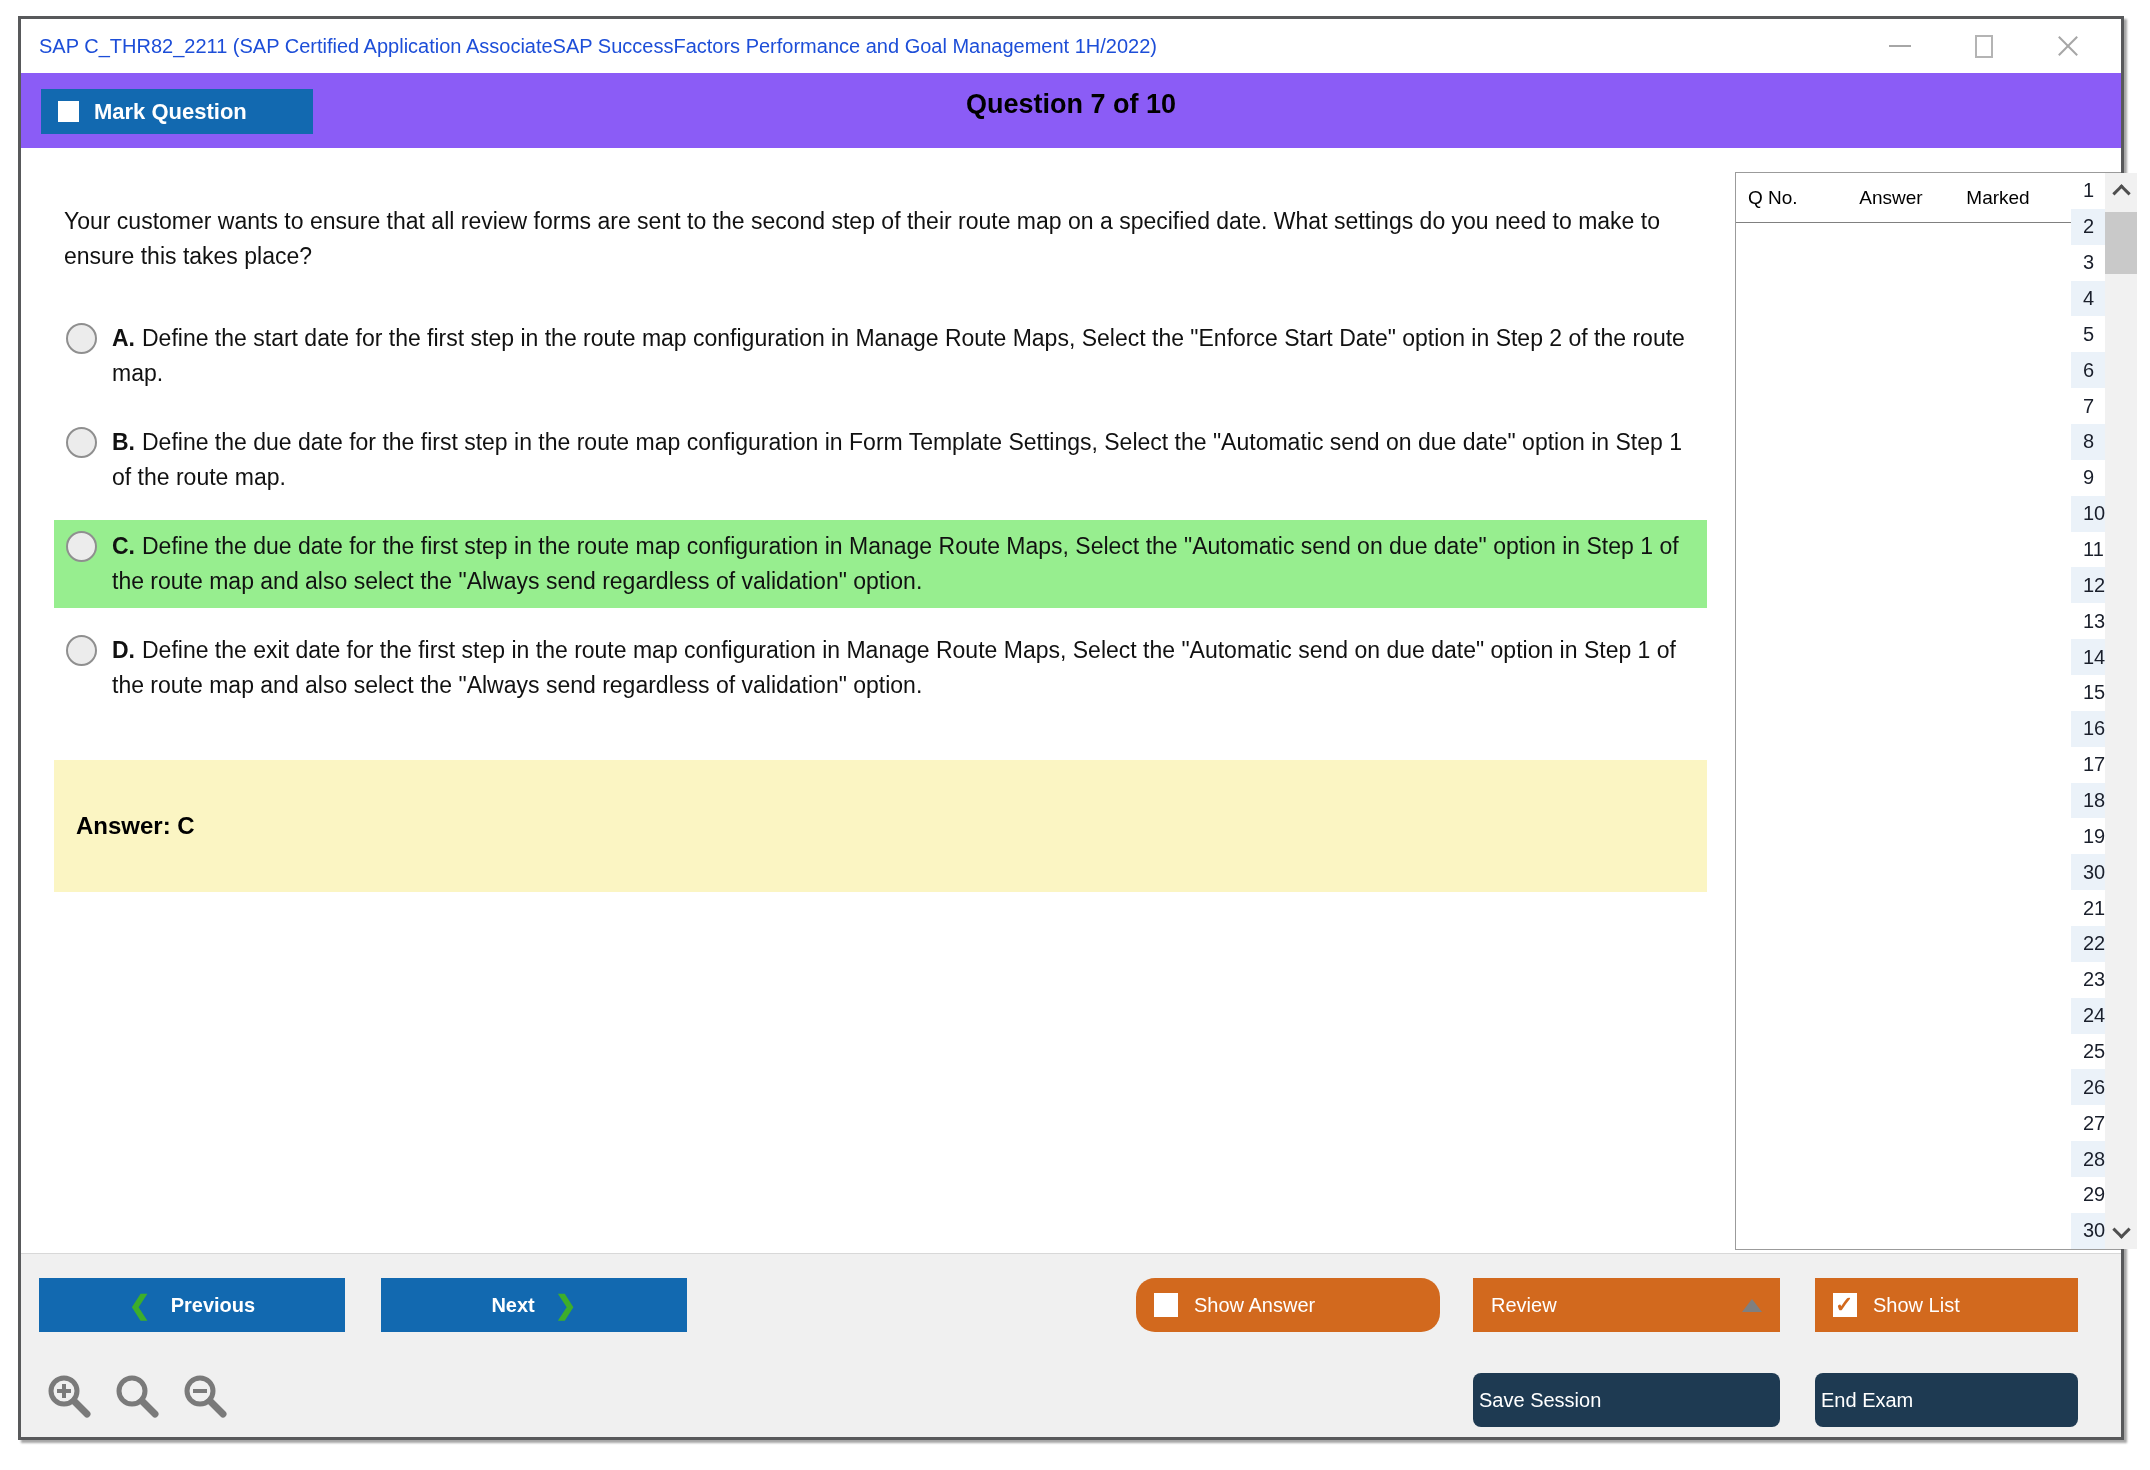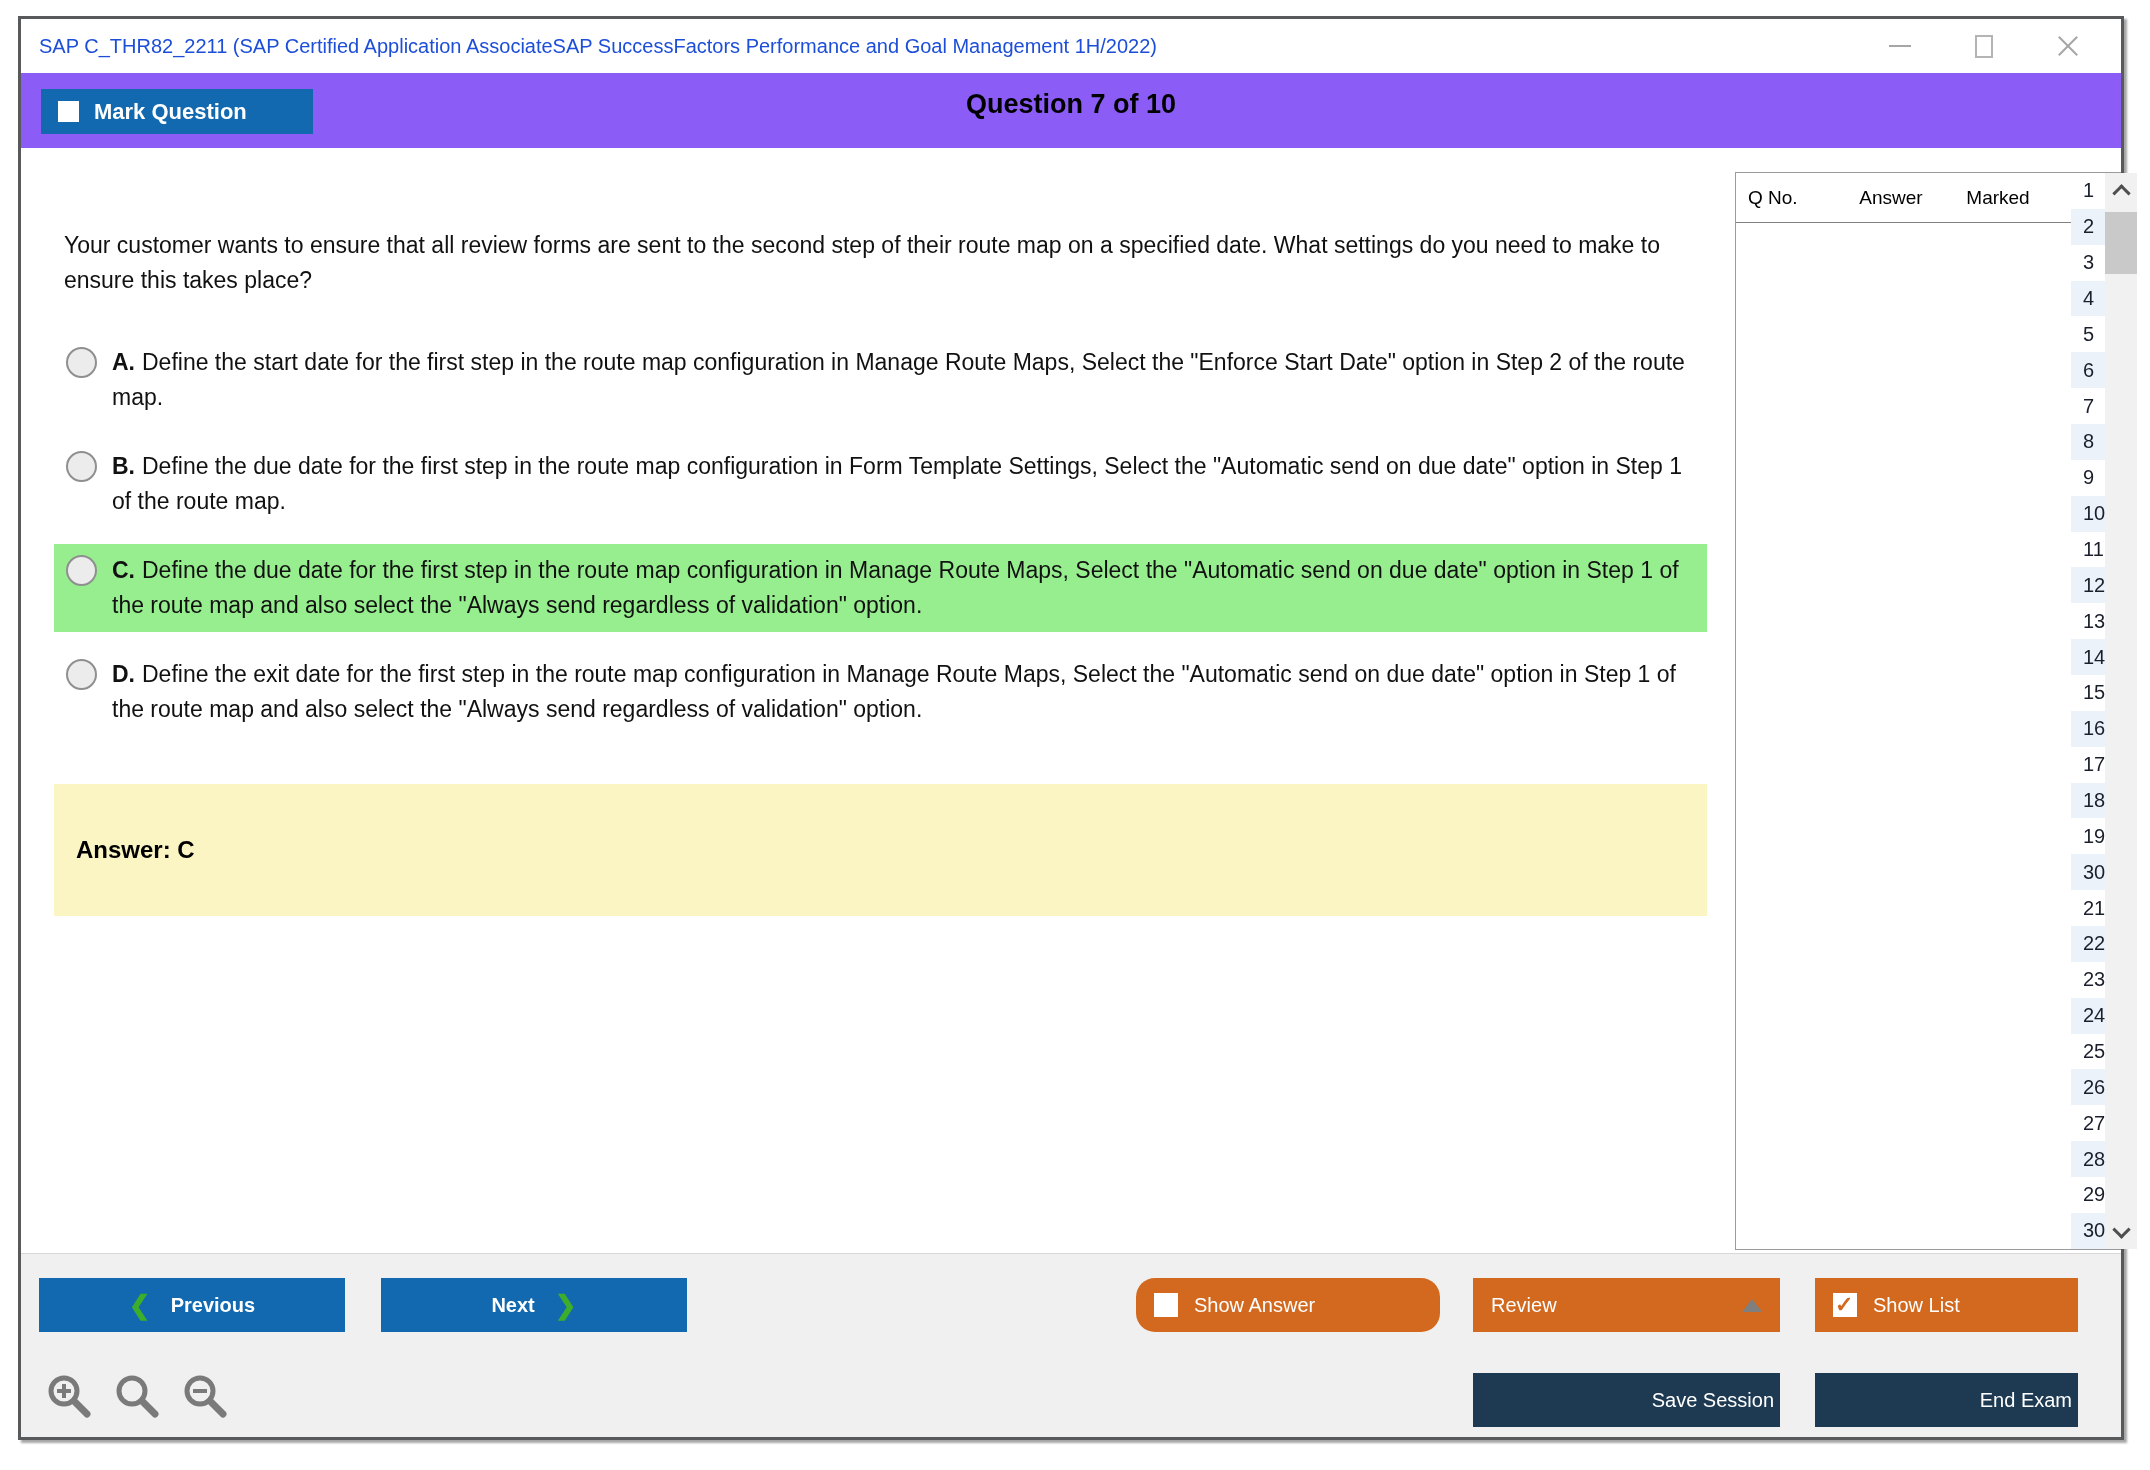--- a/index.html
+++ b/index.html
@@ -42,21 +42,21 @@
     display:flex;align-items:center;gap:15px;padding:0 0 0 17px;cursor:pointer;
     font-family:inherit;font-size:22px;font-weight:bold;
   }
   .cb-white{width:21px;height:21px;background:#fff;flex:none;}
   .q-counter{
     position:absolute;left:0;right:0;text-align:center;
     font-size:27px;font-weight:bold;color:#000;pointer-events:none;
   }
   
   .main{flex:1;display:flex;background:#fff;min-height:0;}
-  .content{flex:1;min-width:0;padding:56px 28px 0 33px;margin-top:24px;}
+  .content{flex:1;min-width:0;padding:56px 28px 0 33px;}
   .question-text{font-size:23px;line-height:35px;margin:0 0 38px 10px;max-width:1630px;}
   .option{
     display:flex;align-items:flex-start;padding:9px 12px;margin-bottom:16px;cursor:pointer;
   }
   .option.highlight{background:var(--highlight-green);}
   .radio{
     width:31px;height:31px;border-radius:50%;border:2px solid #8F8F8F;background:#ECECEC;
     flex:none;margin:2px 15px 0 0;
   }
   .option-text{font-size:23px;line-height:35px;max-width:1590px;}
@@ -91,21 +91,21 @@
   .scroll-thumb{width:100%;height:62px;flex:none;background:#C9C9C9;margin-top:5px;cursor:pointer;}
   .scroll-spacer{flex:1;}
   
   .footer{height:184px;flex:none;background:#F0F0F0;border-top:1px solid #D8D8D8;position:relative;}
   .btn{
     position:absolute;height:54px;border:none;display:flex;align-items:center;
     font-family:inherit;font-size:20px;color:#fff;cursor:pointer;
   }
   .btn-blue{background:var(--blue);justify-content:center;gap:20px;font-weight:bold;}
   .btn-orange{background:var(--orange);padding:0 18px;gap:16px;}
-  .btn-navy{background:var(--navy);justify-content:flex-end;}
+  .btn-navy{background:var(--navy);justify-content:flex-start;border-radius:8px;}
   .btn-previous{left:18px;top:24px;width:306px;}
   .btn-next{left:360px;top:24px;width:306px;}
   .btn-show-answer{left:1115px;top:24px;width:304px;border-radius:19px;}
   .btn-review{left:1452px;top:24px;width:307px;gap:28px;}
   .btn-show-list{left:1794px;top:24px;width:263px;}
   .btn-save{left:1452px;top:119px;width:307px;}
   .btn-end{left:1794px;top:119px;width:263px;}
   .chevron-glyph{font-size:26px;font-weight:bold;color:var(--chevron-green);line-height:1;}
   .chevron-glyph.left::before{content:"\276E";}
   .chevron-glyph.right::before{content:"\276F";}

